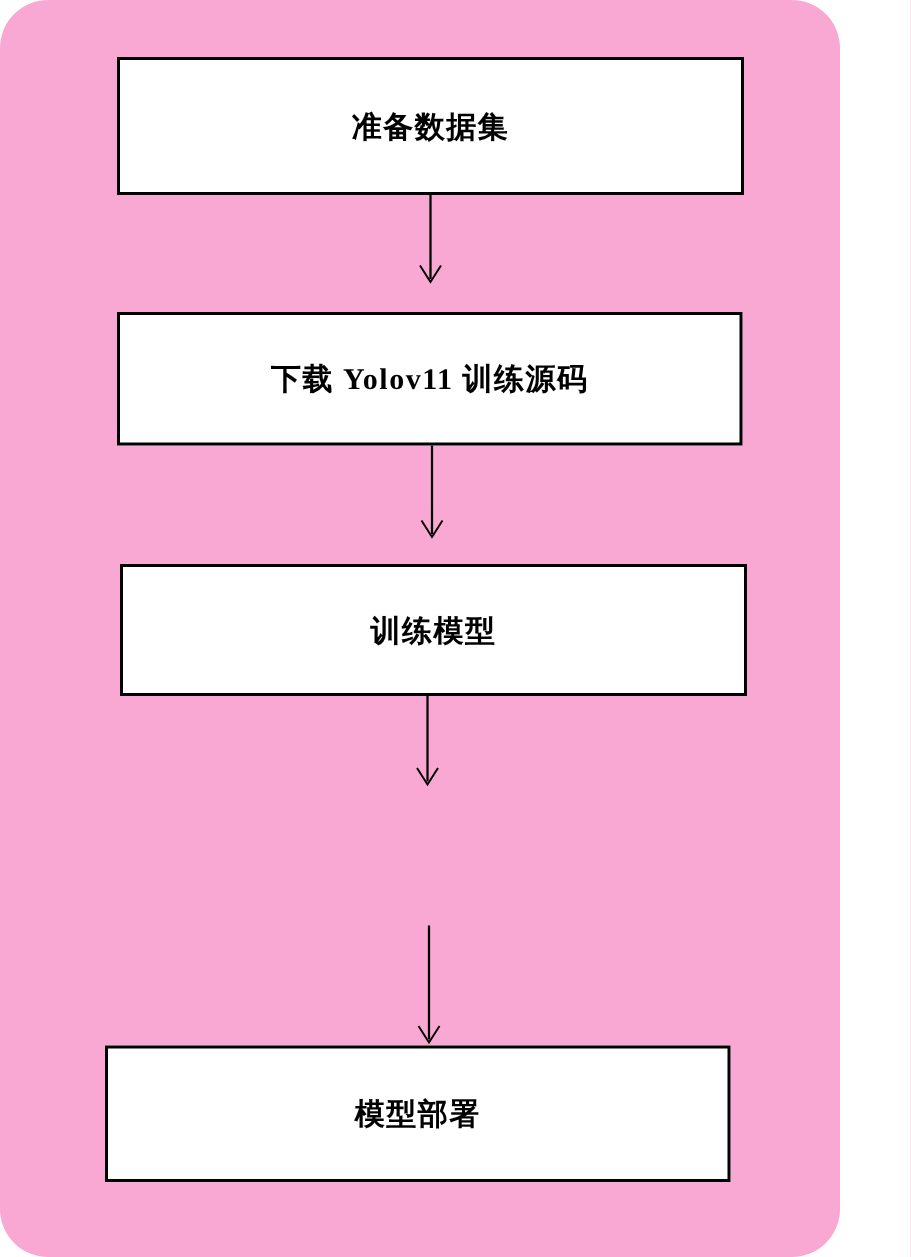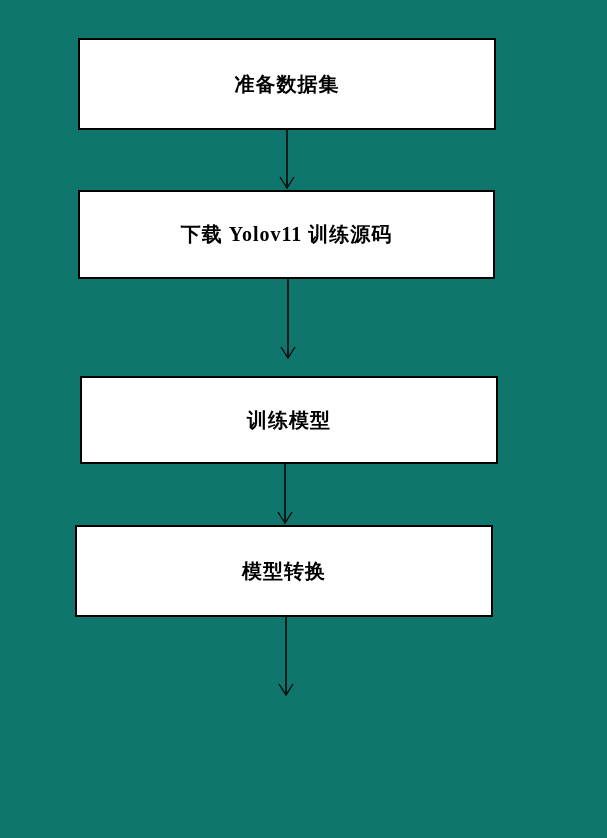--- a/index.html
+++ b/index.html
@@ -2,25 +2,26 @@
 <html><head>
 <meta charset="utf-8">
 <style>
   html, body {
     margin: 0;
     padding: 0;
     background: #ffffff;
   }
   .canvas {
     position: relative;
-    width: 607px;
+    width: 560px;
     height: 838px;
-    background: #0f766e;
+    background: #f9a8d4;
     font-family: "Liberation Serif", "DejaVu Serif", serif;
     overflow: hidden;
+    border-radius: 32px;
   }
   .arrow-layer {
     position: absolute;
     left: 0;
     top: 0;
     width: 607px;
     height: 838px;
     pointer-events: none;
   }
   .flow-box {
@@ -35,21 +36,21 @@
   .flow-box .label {
     font-size: 20px;
     font-weight: bold;
     color: #000000;
     letter-spacing: 1px;
     white-space: nowrap;
     text-align: center;
   }
   
   .box1 { left: 78px; top: 38px;  width: 418px; height: 92px; }
-  .box2 { left: 78px; top: 190px; width: 417px; height: 89px; }
+  .box2 { left: 78px; top: 208px; width: 417px; height: 89px; }
   .box3 { left: 80px; top: 360px; width: 418px; height: 88px; margin-top: 16px; }
   .box4 { left: 75px; top: 525px; width: 418px; height: 92px; }
   .box5 { left: 70px; top: 697px; width: 417px; height: 91px; }
 </style>
 </head>
 <body>
 
 <div class="canvas">
 
   <svg class="arrow-layer" viewBox="0 0 607 838" xmlns="http://www.w3.org/2000/svg">
@@ -80,18 +81,18 @@
   </div>
 
   <div class="flow-box box2">
     <span class="label">下载 Yolov11 训练源码</span>
   </div>
 
   <div class="flow-box box3">
     <span class="label">训练模型</span>
   </div>
 
-  <div class="flow-box box4">
-    <span class="label">模型转换</span>
+
+  <div class="flow-box box5">
+    <span class="label">模型部署</span>
   </div>
-
 
 </div>
 
 </body></html>

